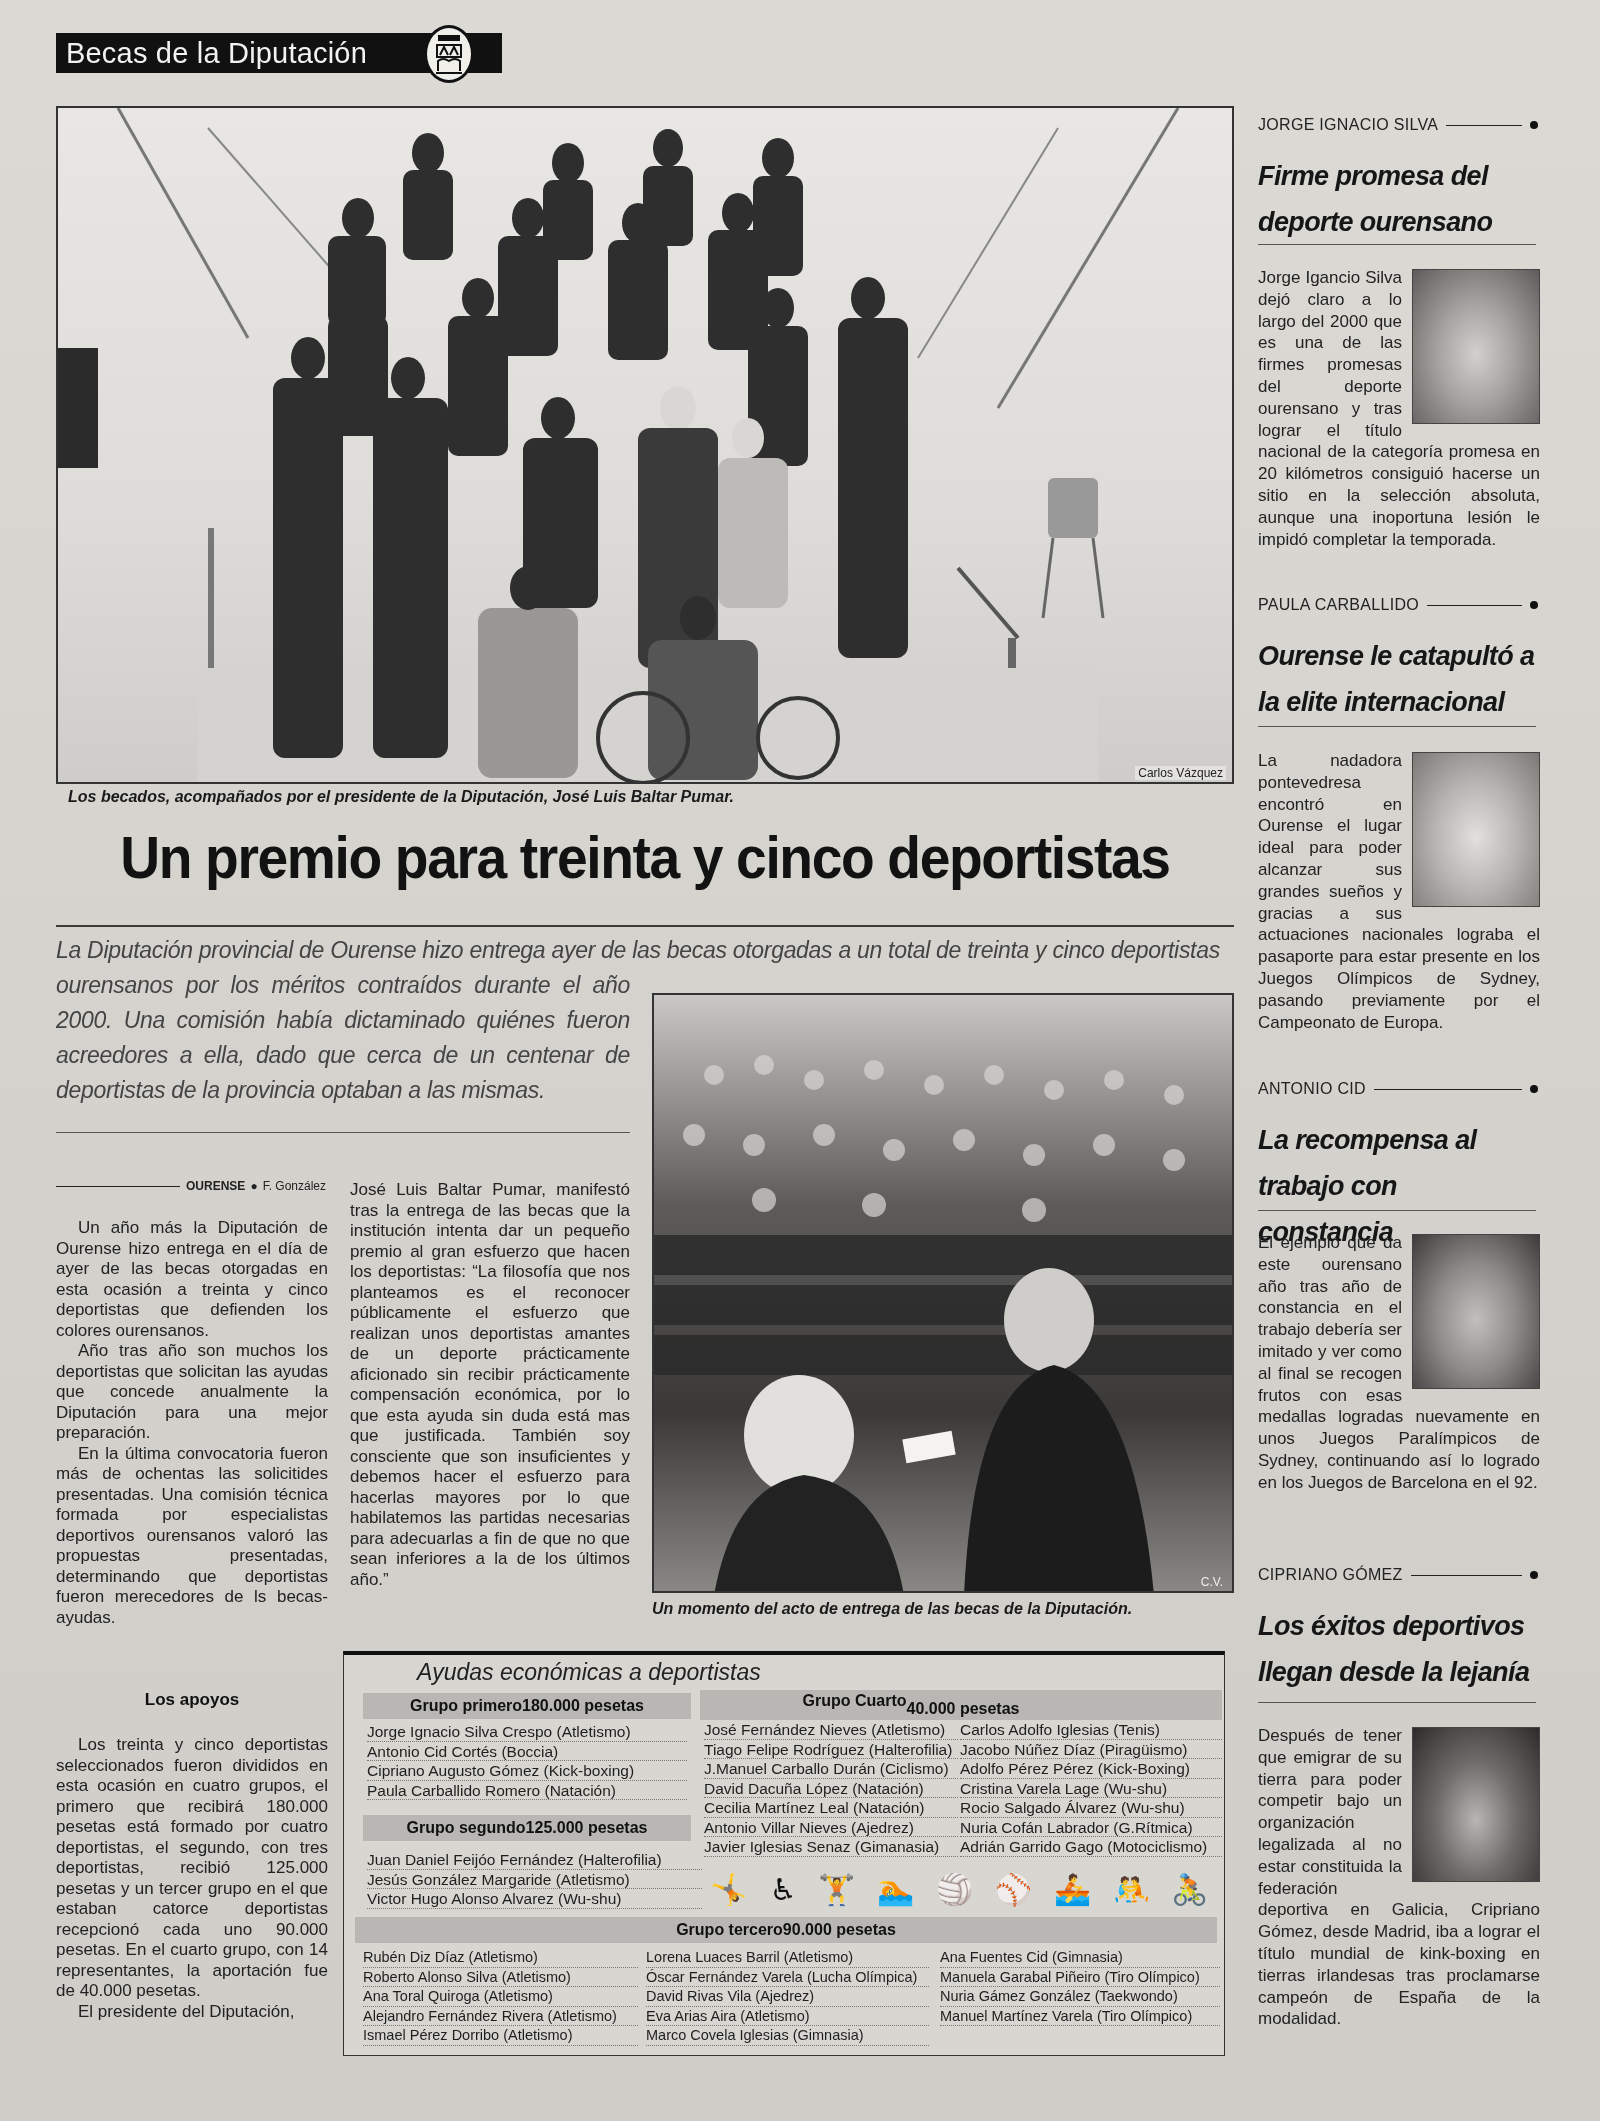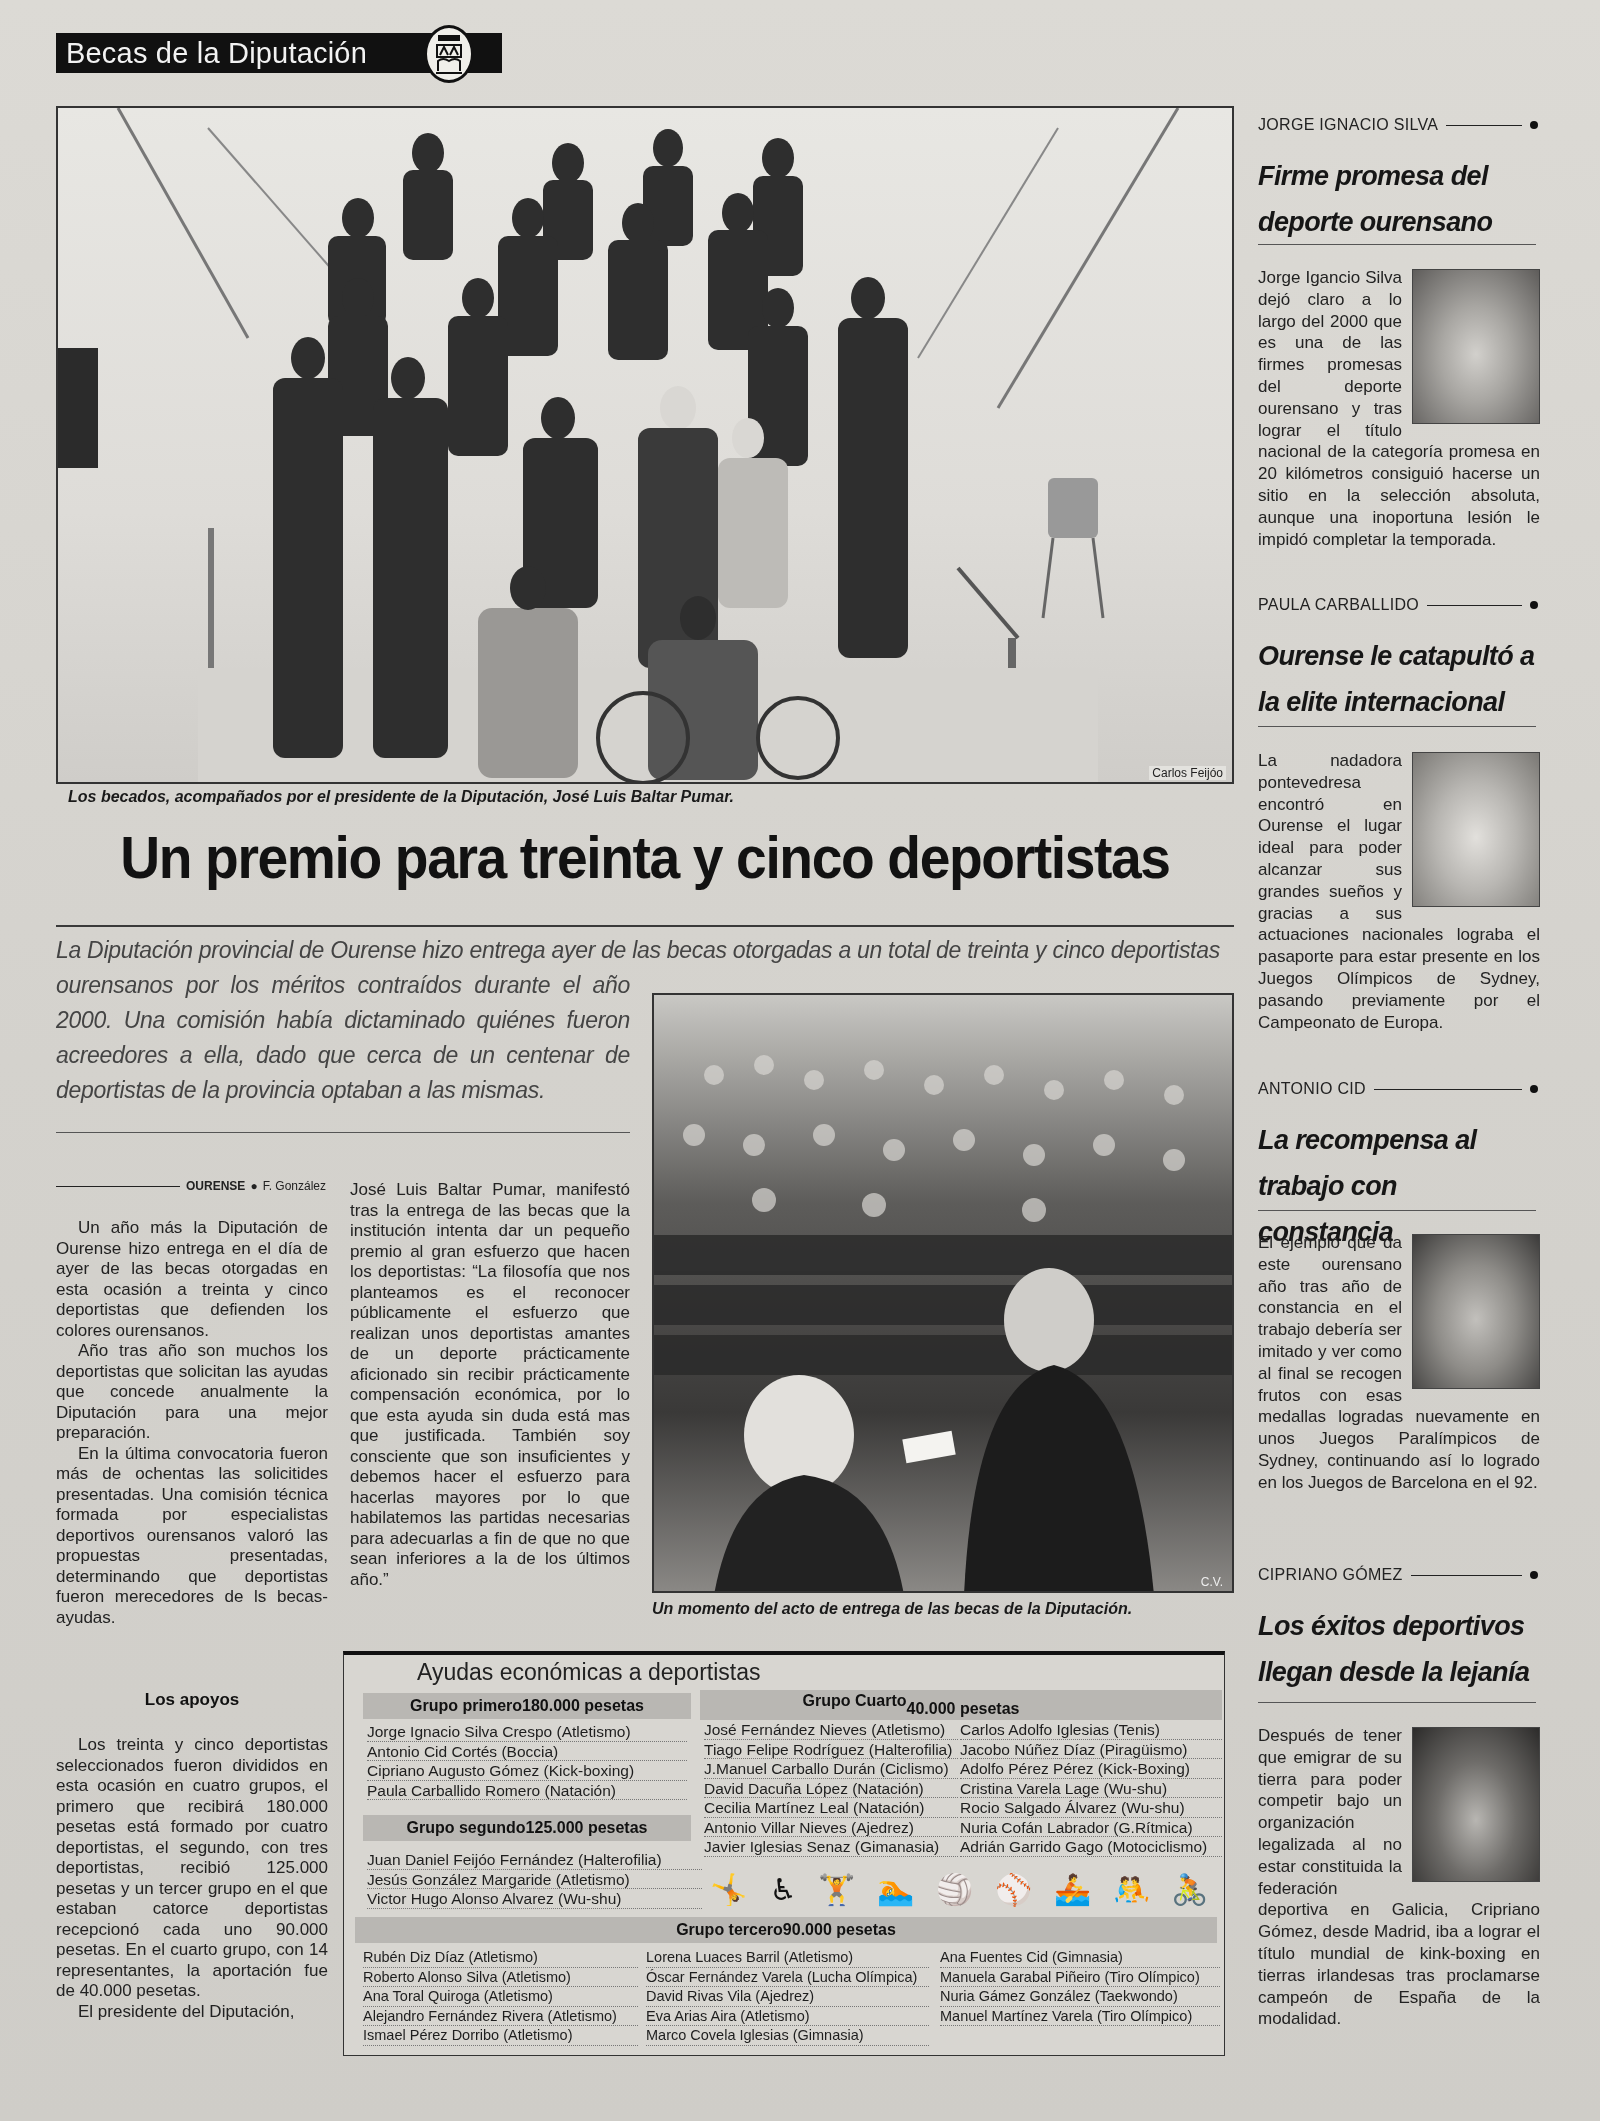--- a/index.html
+++ b/index.html
@@ -76,21 +76,21 @@
     border: 2px solid #333; overflow: hidden;
     background: linear-gradient(180deg, #c9c8c4 0%, #5d5c5a 35%, #3a3938 70%, #8a8885 100%);
   }
   
   .table-box {
     position: absolute; left: 343px; top: 1651px; width: 882px; height: 405px;
     border: 1.5px solid #333; border-top: 4px solid #111;
     background: #d8d6d1;
   }
   .table-title {
-    position: absolute; left: 73px; top: 4px; font-size: 23px; color: #222;
+    position: absolute; left: 73px; top: 4px; font-size: 23px; color: #222; font-style: italic;
   }
   .grp-head {
     position: absolute; background: #b9b7b3; height: 26px;
     font-weight: bold; font-size: 16px; color: #111;
     display: flex; align-items: center; justify-content: center; padding: 0 10px;
   }
   .names { position: absolute; font-size: 15.5px; color: #1e1e1e; }
   .names div {
     height: 19.5px; line-height: 19px; border-bottom: 1px dotted #777; white-space: nowrap;
   }
@@ -203,21 +203,21 @@
       </g>
       <g fill="#9a9895">
         <rect x="420" y="500" width="100" height="170" rx="14"></rect>
       </g>
       <ellipse cx="470" cy="480" rx="18" ry="22" fill="#2e2e2e"></ellipse>
       <ellipse cx="640" cy="510" rx="18" ry="22" fill="#2e2e2e"></ellipse>
       <rect x="590" y="532" width="110" height="140" rx="14" fill="#555"></rect>
       <circle cx="585" cy="630" r="45" fill="none" stroke="#333" stroke-width="4"></circle>
       <circle cx="740" cy="630" r="40" fill="none" stroke="#333" stroke-width="4"></circle>
     </svg>
-    <span class="photo-credit" style="right:6px; bottom:2px;">Carlos Feijóo</span>
+    <span class="photo-credit" style="right:6px; bottom:2px;">Carlos Vázquez</span>
   </div>
   <div class="caption" style="left:68px; top:788px;">Los becados, acompañados por el presidente de la Diputación, José Luis Baltar Pumar.</div>
 
   <h1 class="headline">Un premio para treinta y cinco deportistas</h1>
   <div class="rule" style="left:56px; top:925px; width:1178px;"></div>
 
   <div class="lede" style="left:56px; top:933px; width:1180px; white-space:nowrap;">La Diputación provincial de Ourense hizo entrega ayer de las becas otorgadas a un total de treinta y cinco deportistas</div>
   <div class="lede" style="left:56px; top:968px; width:574px; text-align:justify;">ourensanos por los méritos contraídos durante el año 2000. Una comisión había dictaminado quiénes fueron acreedores a ella, dado que cerca de un centenar de deportistas de la provincia optaban a las mismas.</div>
   <div class="rule thin" style="left:56px; top:1132px; width:574px;"></div>
 

